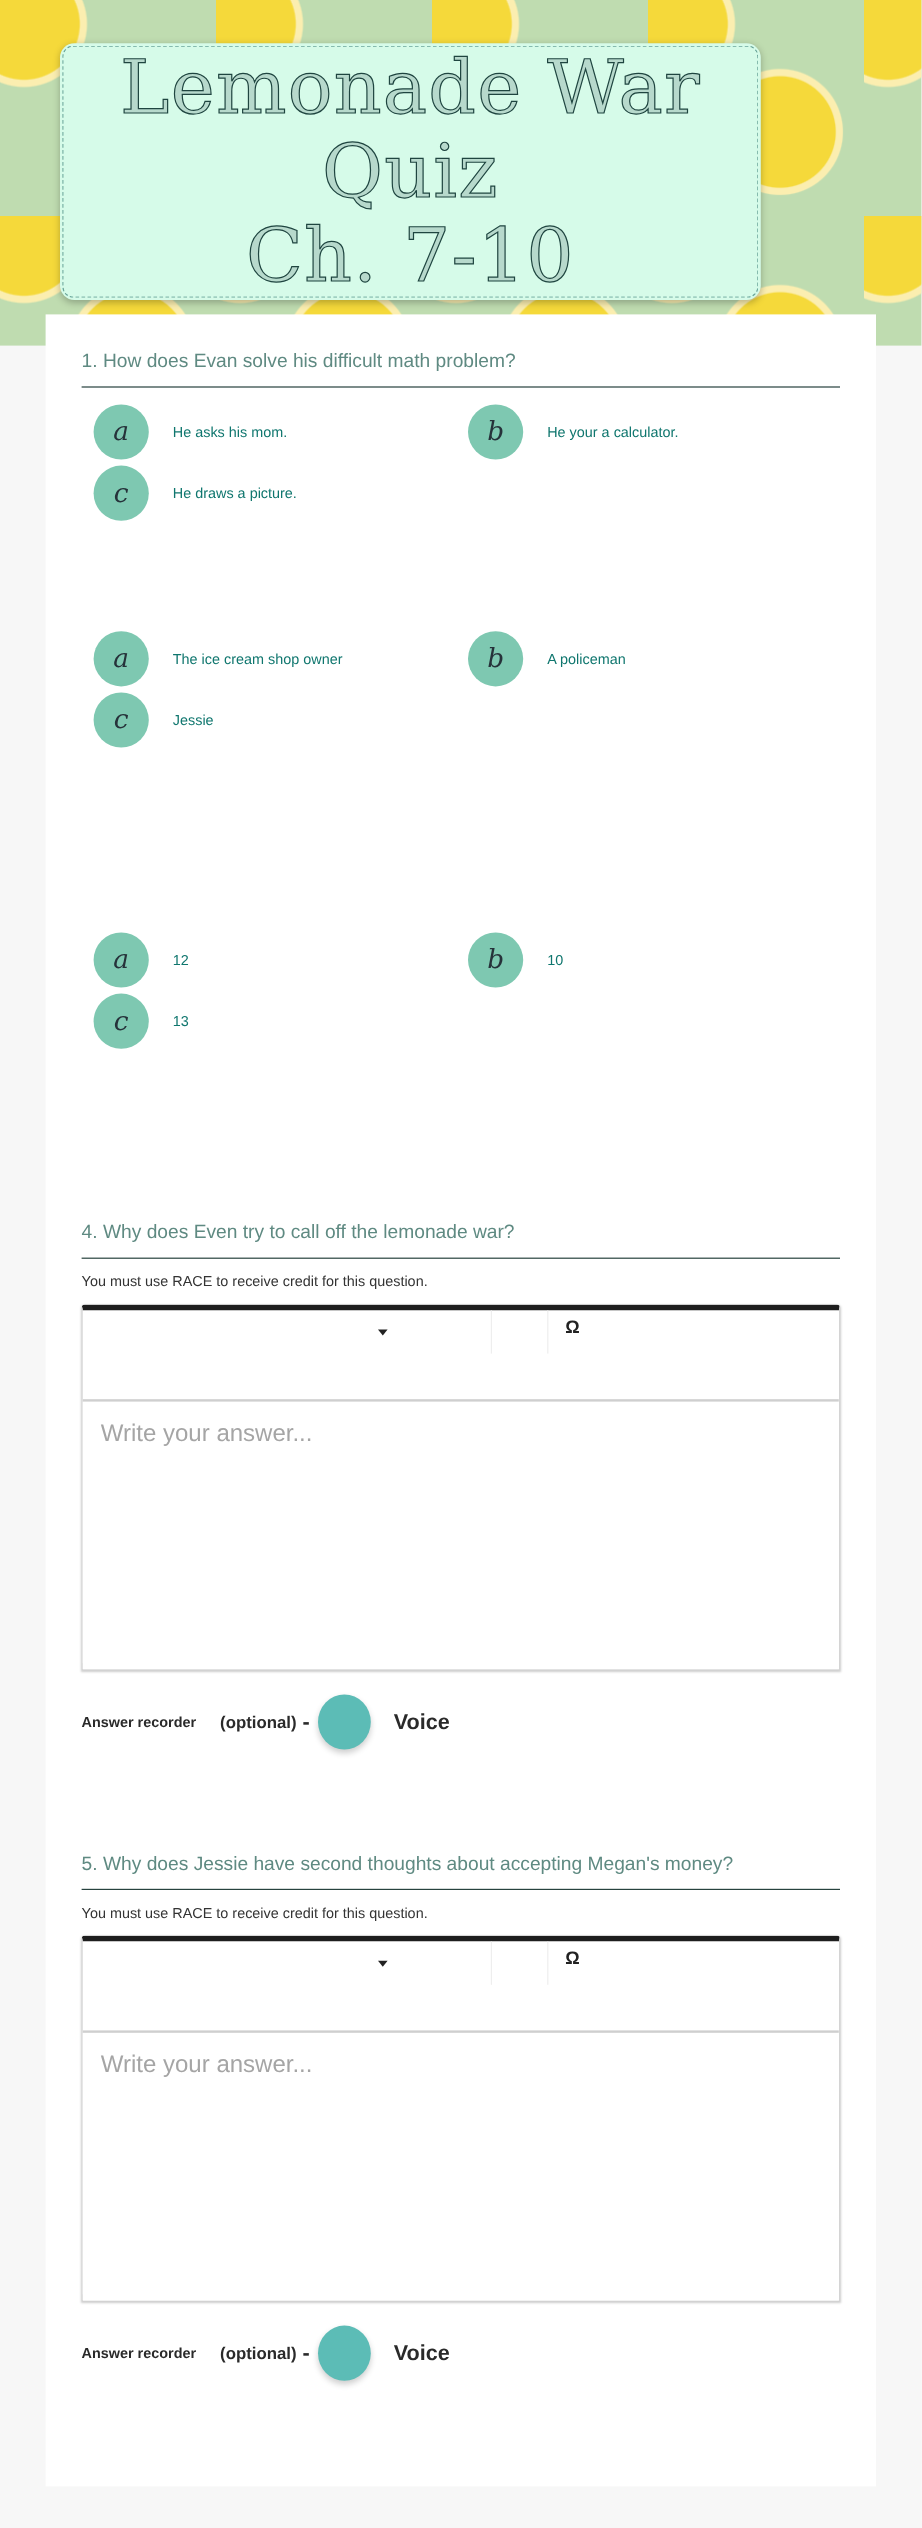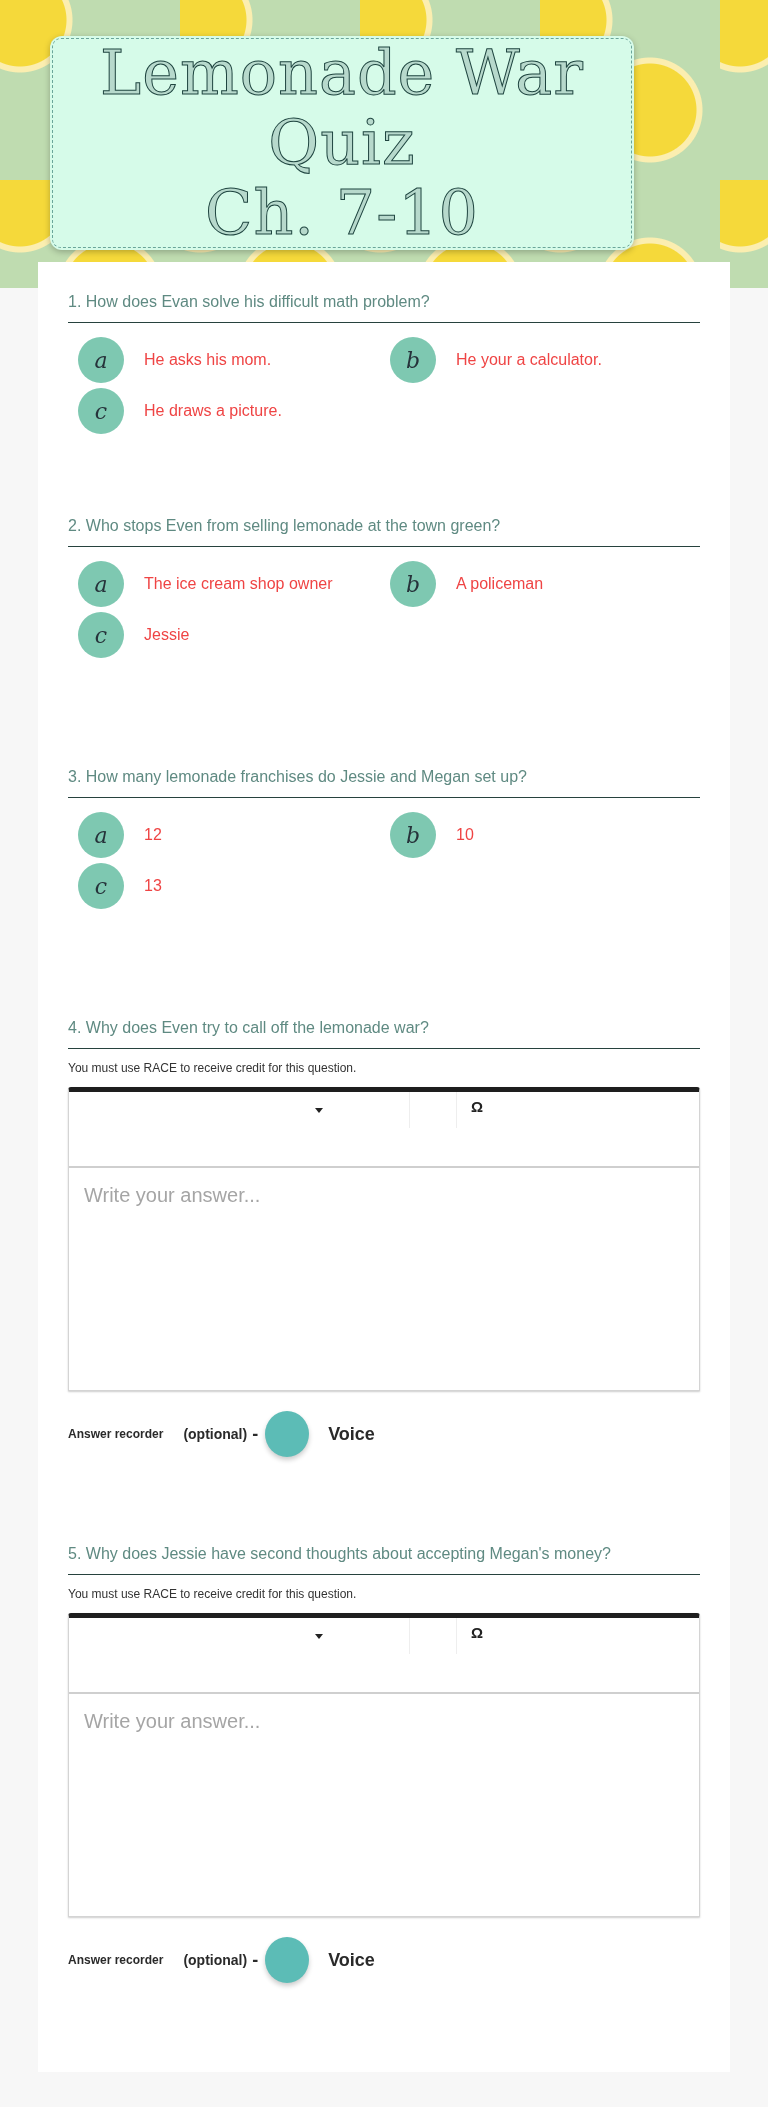--- a/index.html
+++ b/index.html
@@ -41,21 +41,21 @@
     font-family: Liberation Sans, sans-serif; font-size: 16px; line-height: 27px;
     color: #5f8a82; padding-bottom: 7px; border-bottom: 1.5px solid #27423e;
   }
   .opts { position: relative; margin-top: 14px; }
   .opt { position: absolute; display: flex; align-items: center; height: 46px; }
   .bubble {
     width: 46px; height: 46px; border-radius: 50%; background: #7ec8b1;
     display: flex; align-items: center; justify-content: center;
     font-family: "DejaVu Serif", serif; font-style: italic; font-size: 22px; color: #26323a;
   }
-  .opt-text { margin-left: 20px; font-size: 16px; color: #ef4444; }
+  .opt-text { margin-left: 20px; font-size: 12px; color: #0f766e; }
 
   .instr { font-size: 12px; color: #333; margin-top: 12px; }
   .editor {
     margin-top: 12px; width: 632px; border: 1px solid #d4d4d4; border-top: 5px solid #1e1e1e;
     border-radius: 3px 3px 0 0; background: #fff; box-shadow: 0 1px 2px rgba(0,0,0,0.2);
   }
   .toolbar { height: 76px; position: relative; border-bottom: 2px solid #cfcfcf; }
   .tb-dropdown { position: absolute; left: 0; top: 0; width: 340px; height: 36px; display: flex; align-items: center; justify-content: center; }
   .caret { width: 0; height: 0; border-left: 4px solid transparent; border-right: 4px solid transparent; border-top: 5px solid #222; margin-left: 160px; }
   .tb-sep { position: absolute; top: 0; height: 36px; width: 1px; background: #eee; }
@@ -99,39 +99,37 @@
         <div class="opt-text">He your a calculator.</div>
       </div>
       <div class="opt" style="left:10px;top:51px;">
         <div class="bubble">c</div>
         <div class="opt-text">He draws a picture.</div>
       </div>
     </div>
   </div>
 
   <div class="q" style="top:250px;">
-    <div class="q-title">2. Who stops Even from selling lemonade at the town green?</div>
     <div class="opts" style="height:96px;">
       <div class="opt" style="left:10px;top:0;">
         <div class="bubble">a</div>
         <div class="opt-text">The ice cream shop owner</div>
       </div>
       <div class="opt" style="left:322px;top:0;">
         <div class="bubble">b</div>
         <div class="opt-text">A policeman</div>
       </div>
       <div class="opt" style="left:10px;top:51px;">
         <div class="bubble">c</div>
         <div class="opt-text">Jessie</div>
       </div>
     </div>
   </div>
 
   <div class="q" style="top:501px;">
-    <div class="q-title">3. How many lemonade franchises do Jessie and Megan set up?</div>
     <div class="opts" style="height:96px;">
       <div class="opt" style="left:10px;top:0;">
         <div class="bubble">a</div>
         <div class="opt-text">12</div>
       </div>
       <div class="opt" style="left:322px;top:0;">
         <div class="bubble">b</div>
         <div class="opt-text">10</div>
       </div>
       <div class="opt" style="left:10px;top:51px;">

